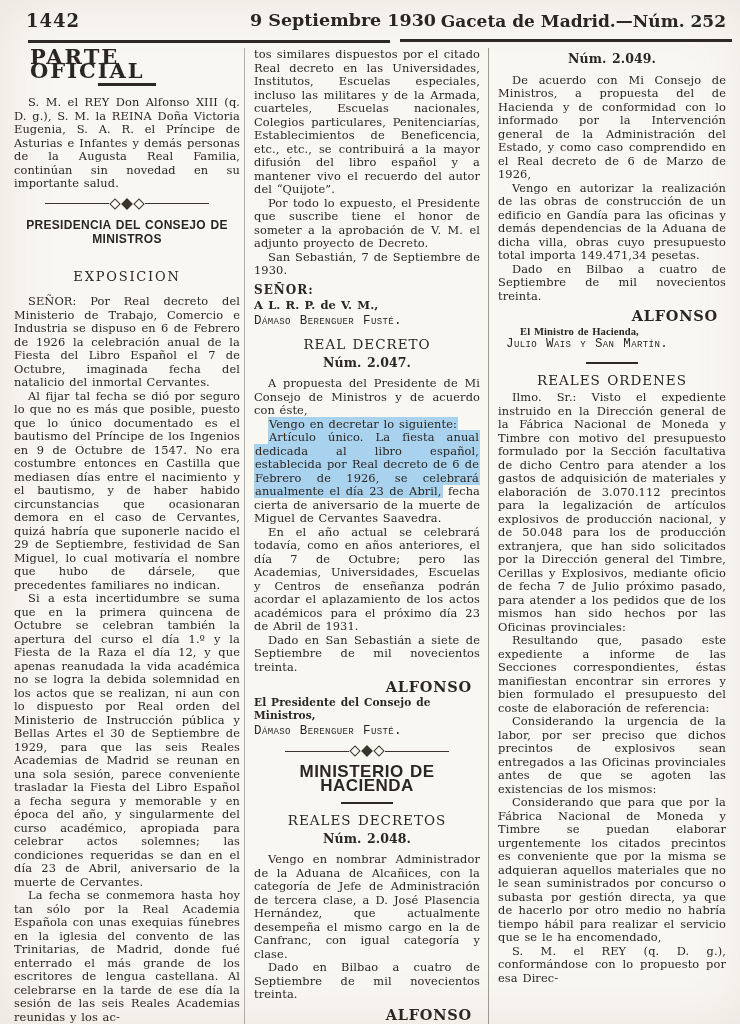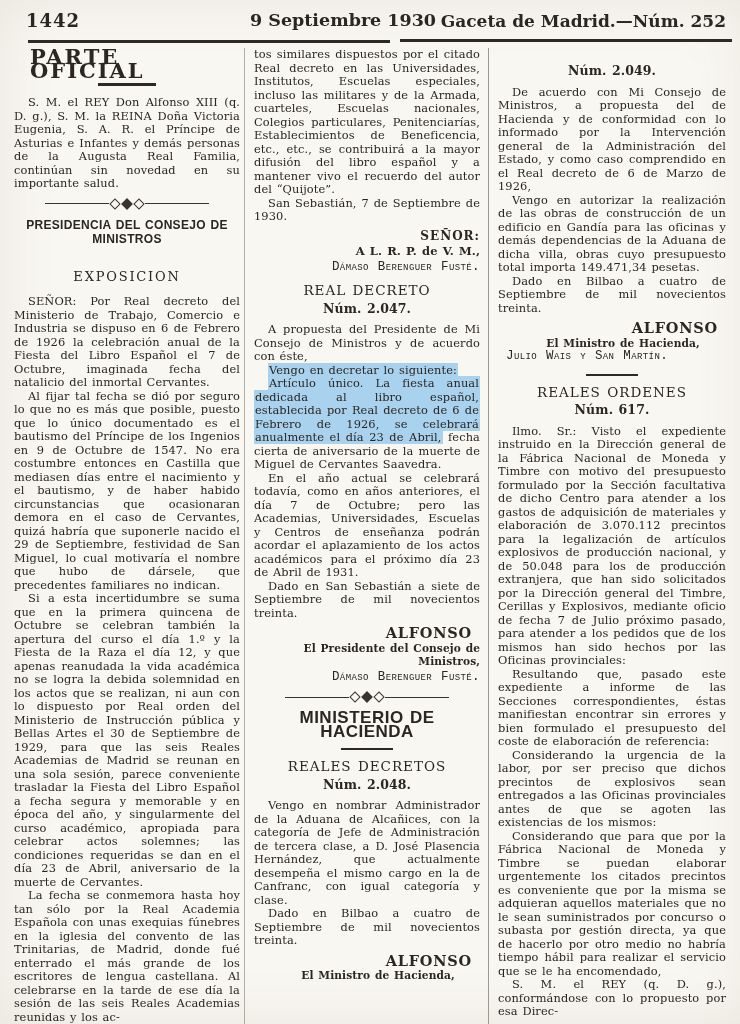--- a/index.html
+++ b/index.html
@@ -34,26 +34,26 @@
   .h-main{font-size:21px;font-weight:bold;letter-spacing:2px;margin:2px 16px 6px;text-indent:0;}
   .shortrule{width:58px;height:3px;background:var(--rule);margin:2px auto 10px;}
   .thinrule{width:52px;height:2px;background:var(--rule);margin:10px auto 10px;}
   .h-section{font-family:"Liberation Sans","DejaVu Sans",sans-serif;font-size:12px;font-weight:bold;
     text-align:center;line-height:1.18;margin:10px 6px 14px;letter-spacing:.3px;text-indent:0;}
   .h-ministry{font-family:"Liberation Sans","DejaVu Sans",sans-serif;font-size:17px;font-weight:bold;
     text-align:center;margin:10px 0 4px;letter-spacing:.5px;text-indent:0;}
   .h-sub{font-size:13px;text-align:center;letter-spacing:1.8px;margin:24px 0 12px;text-indent:0;}
   .h-decreto{font-size:13.5px;text-align:center;letter-spacing:1px;margin:10px 0 4px;text-indent:0;}
   .h-num{font-size:12.5px;font-weight:bold;text-align:center;margin:2px 0 8px;text-indent:0;}
-  .line-center{text-align:right;text-indent:0;margin:2px 0;}
+  .line-center{text-align:left;text-indent:0;margin:2px 0;}
   .senor{font-weight:bold;letter-spacing:1px;font-size:12px;margin-top:6px;}
   .sig-name{font-variant:small-caps;font-size:12.5px;letter-spacing:.4px;font-family:Liberation Mono, monospace;}
   .sig-role{font-size:10.6px;font-weight:bold;}
   .alfonso{text-align:right;font-weight:bold;font-size:14.5px;letter-spacing:.8px;margin:6px 8px 2px 0;text-indent:0;}
-  .sig-left{text-indent:22px;text-align:center;}
+  .sig-left{text-indent:22px;text-align:left;font-family:Liberation Serif, serif;}
   .sig-left2{text-indent:8px;text-align:left;}
   
   .ornament{display:flex;align-items:center;justify-content:center;margin:9px 0;}
   .ornament .oline{height:1px;background:var(--ink-soft);width:64px;}
   .ornament .dia{width:6px;height:6px;border:1px solid var(--ink-soft);transform:rotate(45deg);margin:0 2px;}
   .ornament .dia.fill{background:var(--ink-soft);}
   
   .hl{background:var(--hl);box-decoration-break:clone;-webkit-box-decoration-break:clone;padding:0 1px;}
 </style>
 </head>
@@ -86,20 +86,21 @@
     <div class="h-section">PRESIDENCIA DEL CONSEJO DE MINISTROS</div>
     <div class="h-sub">EXPOSICION</div>
     <p>SEÑOR: Por Real decreto del Ministerio de Trabajo, Comercio e Industria se dispuso en 6 de Febrero de 1926 la celebración anual de la Fiesta del Libro Español el 7 de Octubre, imaginada fecha del natalicio del inmortal Cervantes.</p>
     <p>Al fijar tal fecha se dió por seguro lo que no es más que posible, puesto que lo único documentado es el bautismo del Príncipe de los Ingenios en 9 de Octubre de 1547. No era costumbre entonces en Castilla que mediasen días entre el nacimiento y el bautismo, y de haber habido circunstancias que ocasionaran demora en el caso de Cervantes, quizá habría que suponerle nacido el 29 de Septiembre, festividad de San Miguel, lo cual motivaría el nombre que hubo de dársele, que precedentes familiares no indican.</p>
     <p>Si a esta incertidumbre se suma que en la primera quincena de Octubre se celebran también la apertura del curso el día 1.º y la Fiesta de la Raza el día 12, y que apenas reanudada la vida académica no se logra la debida solemnidad en los actos que se realizan, ni aun con lo dispuesto por Real orden del Ministerio de Instrucción pública y Bellas Artes el 30 de Septiembre de 1929, para que las seis Reales Academias de Madrid se reunan en una sola sesión, parece conveniente trasladar la Fiesta del Libro Español a fecha segura y memorable y en época del año, y singularmente del curso académico, apropiada para celebrar actos solemnes; las condiciones requeridas se dan en el día 23 de Abril, aniversario de la muerte de Cervantes.</p>
     <p>La fecha se conmemora hasta hoy tan sólo por la Real Academia Española con unas exequias fúnebres en la iglesia del convento de las Trinitarias, de Madrid, donde fué enterrado el más grande de los escritores de lengua castellana. Al celebrarse en la tarde de ese día la sesión de las seis Reales Academias reunidas y los ac-</p>
   </div>
 
   <div class="col" id="col2">
     <p class="noindent">tos similares dispuestos por el citado Real decreto en las Universidades, Institutos, Escuelas especiales, incluso las militares y de la Armada, cuarteles, Escuelas nacionales, Colegios particulares, Penitenciarías, Establecimientos de Beneficencia, etc., etc., se contribuirá a la mayor difusión del libro español y a mantener vivo el recuerdo del autor del “Quijote”.</p>
+    <p>Por todo lo expuesto, el Presidente que suscribe tiene el honor de someter a la aprobación de V. M. el adjunto proyecto de Decreto.</p>
     <p>San Sebastián, 7 de Septiembre de 1930.</p>
     <div class="line-center senor">SEÑOR:</div>
     <div class="line-center" style="font-size:11.5px;font-weight:bold;">A L. R. P. de V. M.,</div>
     <div class="line-center sig-name">Dámaso Berenguer Fusté.</div>
     <div class="h-decreto">REAL DECRETO</div>
     <div class="h-num">Núm. 2.047.</div>
     <p>A propuesta del Presidente de Mi Consejo de Ministros y de acuerdo con éste,</p>
     <p><span class="hl">Vengo en decretar lo siguiente:</span></p>
     <p><span class="hl">Artículo único. La fiesta anual dedicada al libro español, establecida por Real decreto de 6 de Febrero de 1926, se celebrará anualmente el día 23 de Abril,</span><span> fecha cierta de aniversario de la muerte de Miguel de Cervantes Saavedra.</span></p>
     <p>En el año actual se celebrará todavía, como en años anteriores, el día 7 de Octubre; pero las Academias, Universidades, Escuelas y Centros de enseñanza podrán acordar el aplazamiento de los actos académicos para el próximo día 23 de Abril de 1931.</p>
@@ -119,30 +120,29 @@
     <div class="h-decreto">REALES DECRETOS</div>
     <div class="h-num">Núm. 2.048.</div>
     <p>Vengo en nombrar Administrador de la Aduana de Alcañices, con la categoría de Jefe de Administración de tercera clase, a D. José Plasencia Hernández, que actualmente desempeña el mismo cargo en la de Canfranc, con igual categoría y clase.</p>
     <p>Dado en Bilbao a cuatro de Septiembre de mil novecientos treinta.</p>
     <div class="alfonso">ALFONSO</div>
     <div class="sig-role sig-left">El Ministro de Hacienda,</div>
 
   </div>
 
   <div class="col" id="col3">
-    <div class="h-num" style="margin-top:16px;">Núm. 2.049.</div>
+    <div class="h-num" style="margin-top:4px;">Núm. 2.049.</div>
     <p>De acuerdo con Mi Consejo de Ministros, a propuesta del de Hacienda y de conformidad con lo informado por la Intervención general de la Administración del Estado, y como caso comprendido en el Real decreto de 6 de Marzo de 1926,</p>
     <p>Vengo en autorizar la realización de las obras de construcción de un edificio en Gandía para las oficinas y demás dependencias de la Aduana de dicha villa, obras cuyo presupuesto total importa 149.471,34 pesetas.</p>
     <p>Dado en Bilbao a cuatro de Septiembre de mil novecientos treinta.</p>
     <div class="alfonso">ALFONSO</div>
     <div class="sig-role sig-left">El Ministro de Hacienda,</div>
     <div class="sig-name sig-left2">Julio Wais y San Martín.</div>
     <div class="thinrule"></div>
     <div class="h-decreto">REALES ORDENES</div>
-    <div class="h-num">Núm. 617.</div>
     <p>Ilmo. Sr.: Visto el expediente instruido en la Dirección general de la Fábrica Nacional de Moneda y Timbre con motivo del presupuesto formulado por la Sección facultativa de dicho Centro para atender a los gastos de adquisición de materiales y elaboración de 3.070.112 precintos para la legalización de artículos explosivos de producción nacional, y de 50.048 para los de producción extranjera, que han sido solicitados por la Dirección general del Timbre, Cerillas y Explosivos, mediante oficio de fecha 7 de Julio próximo pasado, para atender a los pedidos que de los mismos han sido hechos por las Oficinas provinciales:</p>
     <p>Resultando que, pasado este expediente a informe de las Secciones correspondientes, éstas manifiestan encontrar sin errores y bien formulado el presupuesto del coste de elaboración de referencia:</p>
     <p>Considerando la urgencia de la labor, por ser preciso que dichos precintos de explosivos sean entregados a las Oficinas provinciales antes de que se agoten las existencias de los mismos:</p>
     <p>Considerando que para que por la Fábrica Nacional de Moneda y Timbre se puedan elaborar urgentemente los citados precintos es conveniente que por la misma se adquieran aquellos materiales que no le sean suministrados por concurso o subasta por gestión directa, ya que de hacerlo por otro medio no habría tiempo hábil para realizar el servicio que se le ha encomendado,</p>
     <p>S. M. el REY (q. D. g.), conformándose con lo propuesto por esa Direc-</p>
   </div>
 
 </div>
 
 </body></html>

